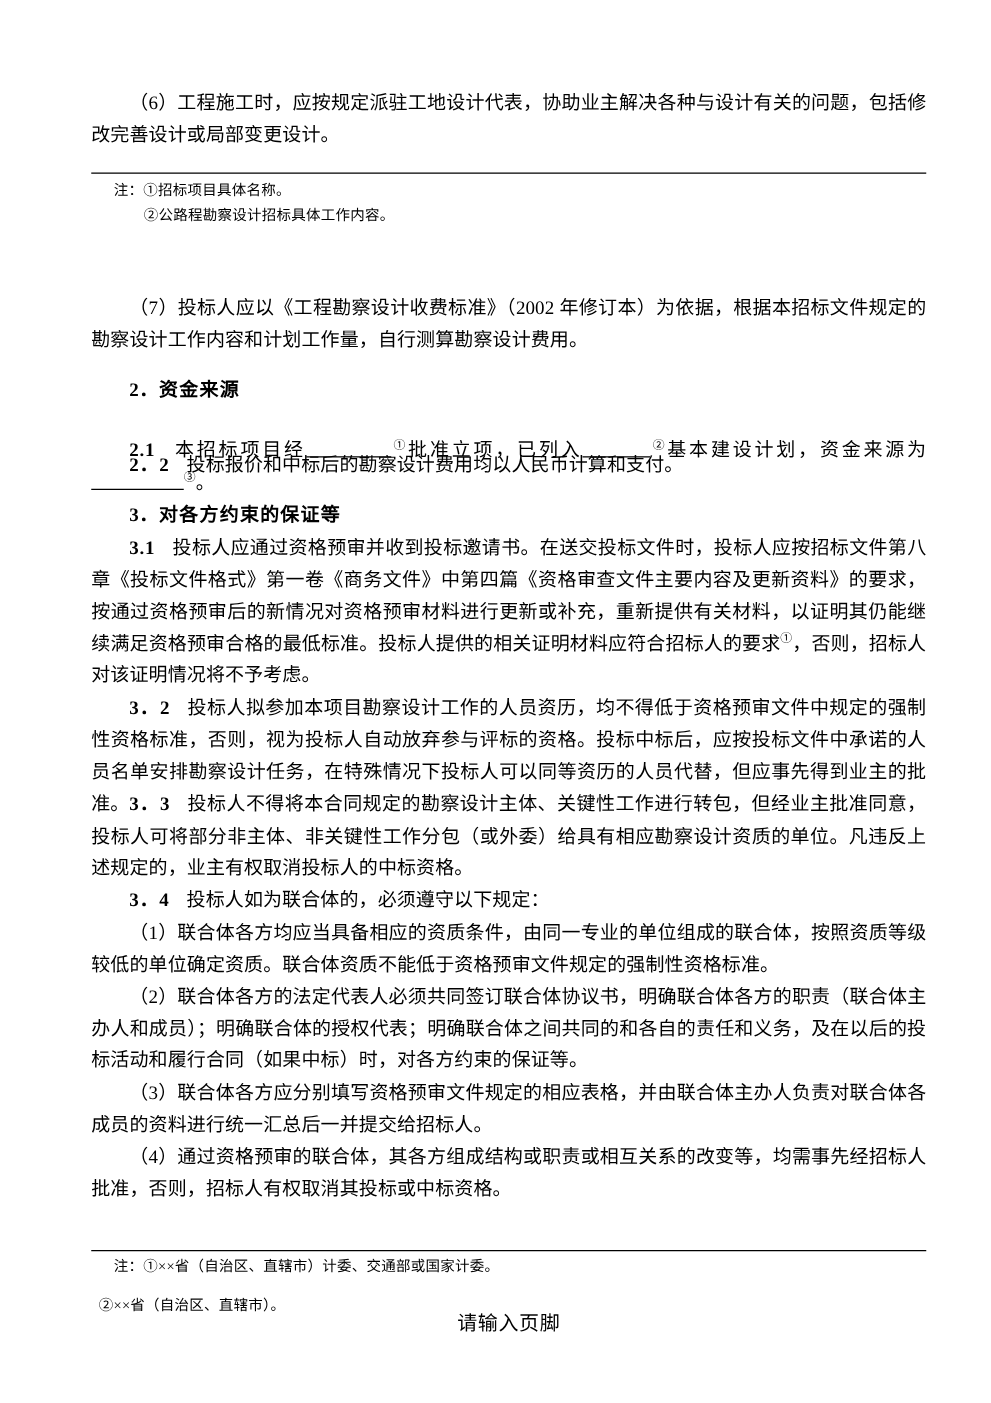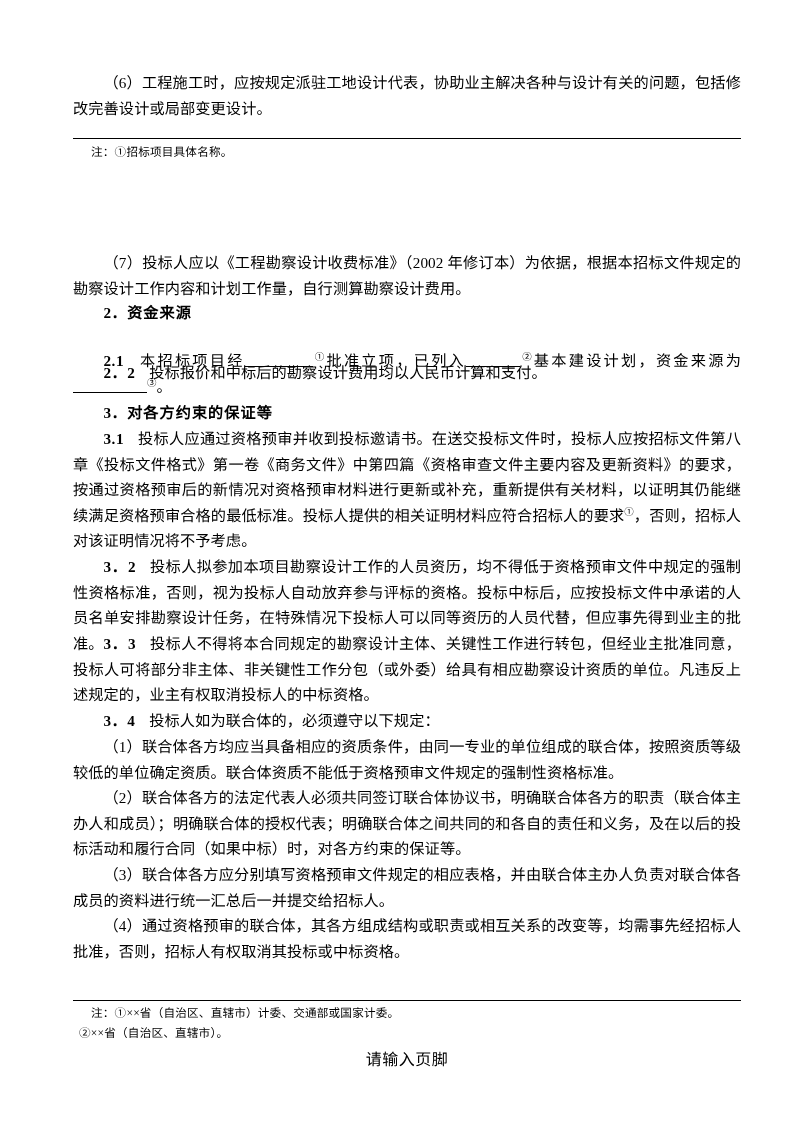--- a/index.html
+++ b/index.html
@@ -126,23 +126,24 @@
 
 <div id="page">
 
   <div class="abs content" style="top:70px;">
     <p class="para indent2">（6）工程施工时，应按规定派驻工地设计代表，协助业主解决各种与设计有关的问题，包括修改完善设计或局部变更设计。</p>
   </div>
 
   <div class="abs content" style="top:138px;">
     <hr class="fn-rule">
     <p class="fnote ind1" style="margin-top:4px;"><span>注：</span><span>①招标项目具体名称。</span></p>
-  </div>
-
-  <div class="abs content" style="top:234px;margin-top:16px;">
+    <p class="fnote ind2">②公路程勘察设计招标具体工作内容。</p>
+  </div>
+
+  <div class="abs content" style="top:234px;">
     <p class="para indent2">（7）投标人应以《工程勘察设计收费标准》（2002 年修订本）为依据，根据本招标文件规定的勘察设计工作内容和计划工作量，自行测算勘察设计费用。</p>
   </div>
 
   <div class="abs content" style="top:300px;">
     <p class="heading"><span class="num">2．</span><span class="gap"></span><span class="htext">资金来源</span></p>
   </div>
 
   <div class="abs content" style="top:348px;">
     <p class="clause"><span class="num">2.1</span><span class="gap"></span><span>本招标项目经</span><span class="blank w1"></span><sup class="mark">①</sup><span>批准立项，已列入</span><span class="blank w2"></span><sup class="mark">②</sup><span>基本建设计划，资金来源为</span><span class="blank w3"></span><sup class="mark">③</sup><span>。</span></p>
   </div>
@@ -180,20 +181,20 @@
   <div class="abs content" style="top:862px;">
     <p class="para indent2">（3）联合体各方应分别填写资格预审文件规定的相应表格，并由联合体主办人负责对联合体各成员的资料进行统一汇总后一并提交给招标人。</p>
   </div>
   <div class="abs content" style="top:913px;">
     <p class="para indent2">（4）通过资格预审的联合体，其各方组成结构或职责或相互关系的改变等，均需事先经招标人批准，否则，招标人有权取消其投标或中标资格。</p>
   </div>
 
   <div class="abs content" style="top:1000px;">
     <hr class="fn-rule">
     <p class="fnote ind1" style="margin-top:3px;"><span>注：</span><span>①××省（自治区、直辖市）计委、交通部或国家计委。</span></p>
-    <p class="fnote ind0" style="margin-top:0;">②××省（自治区、直辖市）。</p>
+    <p class="fnote ind0" style="margin-top:11px;">②××省（自治区、直辖市）。</p>
   </div>
 
   <div class="abs content" style="top:1050px;">
     <p class="footer-text">请输入页脚</p>
   </div>
 
 </div>
 
 </body></html>

